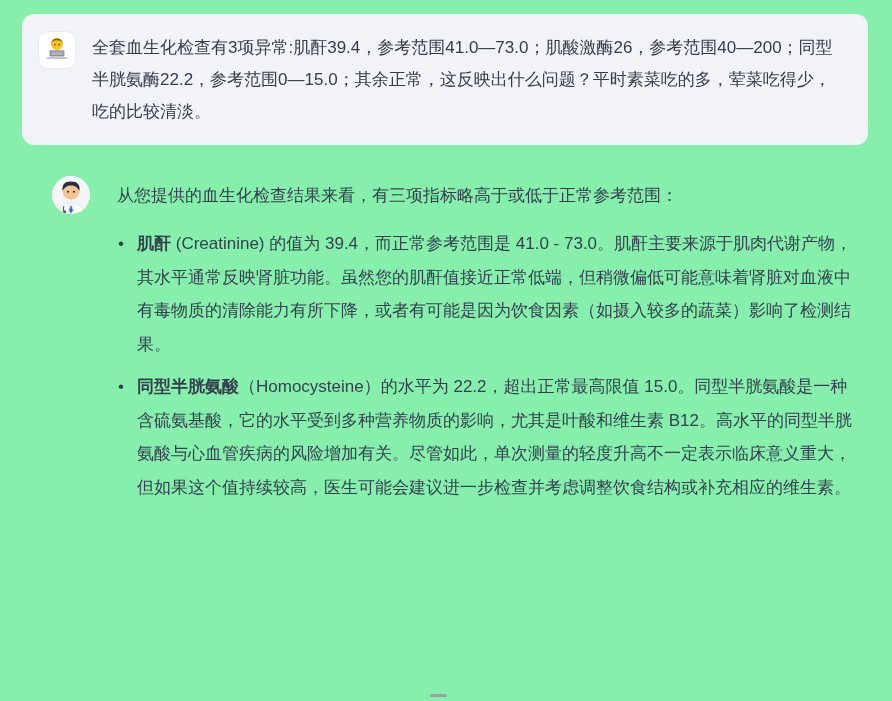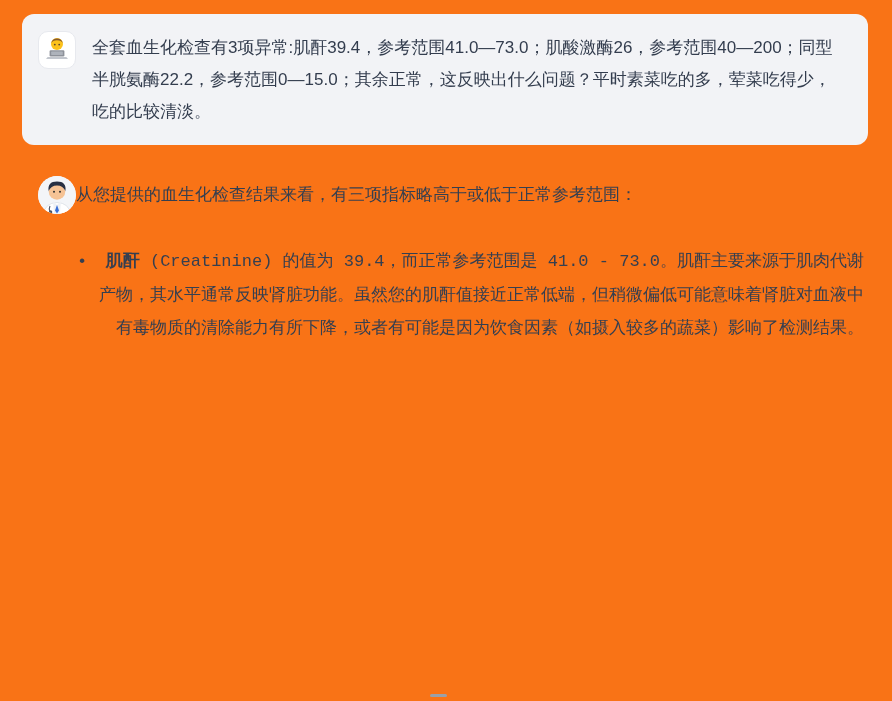--- a/index.html
+++ b/index.html
@@ -1,20 +1,20 @@
 <!DOCTYPE html>
 <html><head>
 <meta charset="utf-8">
 <style>
   html,body{margin:0;padding:0;background:#ffffff;}
   .page{
     position:relative;
     width:892px;height:701px;
     overflow:hidden;
-    background:#f97316;
+    background:#86efac;
     font-family:"Liberation Sans","DejaVu Sans",sans-serif;
     color:#353f50;
   }
   
   .user-bubble{
     position:absolute;left:22px;top:14px;right:24px;
     box-sizing:border-box;
     background:#f2f3f6;
     border-radius:12px;
     padding:17px 22px 17px 16px;
@@ -31,42 +31,41 @@
     box-sizing:border-box;
   }
   .user-text{
     font-size:17px;
     line-height:32px;
     color:#333d4e;
     padding-top:1px;
   }
   
   .assistant-row{
-    position:absolute;left:38px;top:176px;right:28px;
-    display:flex;gap:0;align-items:flex-start;font-family:Liberation Mono, monospace;
+    position:absolute;left:52px;top:176px;right:28px;
+    display:flex;gap:27px;align-items:flex-start;
   }
   .doctor-avatar{
     flex:0 0 auto;
     width:38px;height:38px;
     border-radius:50%;
     overflow:hidden;
     background:#f3f5f8;
   }
   .assistant-content{flex:1;min-width:0;}
   .intro{
     margin:7px 0 0 0;
     font-size:17px;
     line-height:26px;
     color:#353f50;
   }
   .bullets{
     list-style:none;
-    margin:36px 0 0 0;
+    margin:18px 0 0 0;
     padding:0 0 0 0;
-    text-align:right;
   }
   .bullets li{
     position:relative;
     padding-left:20px;
     margin:0 0 9px 0;
     font-size:17px;
     line-height:33.5px;
     color:#353f50;
   }
   .bullets li::before{
@@ -123,19 +122,22 @@
           <circle cx="12.6" cy="36" r="1.7" fill="#4a5568"></circle>
         </svg>
       </span>
     </div>
     <div class="assistant-content">
       <p class="intro">从您提供的血生化检查结果来看，有三项指标略高于或低于正常参考范围：</p>
       <ul class="bullets">
         <li>
           <span class="term">肌酐</span><span> (Creatinine) 的值为 39.4，而正常参考范围是 41.0 - 73.0。肌酐主要来源于肌肉代谢产物，其水平通常反映肾脏功能。虽然您的肌酐值接近正常低端，但稍微偏低可能意味着肾脏对血液中有毒物质的清除能力有所下降，或者有可能是因为饮食因素（如摄入较多的蔬菜）影响了检测结果。</span>
         </li>
+        <li>
+          <span class="term">同型半胱氨酸</span><span>（Homocysteine）的水平为 22.2，超出正常最高限值 15.0。同型半胱氨酸是一种含硫氨基酸，它的水平受到多种营养物质的影响，尤其是叶酸和维生素 B12。高水平的同型半胱氨酸与心血管疾病的风险增加有关。尽管如此，单次测量的轻度升高不一定表示临床意义重大，但如果这个值持续较高，医生可能会建议进一步检查并考虑调整饮食结构或补充相应的维生素。</span>
+        </li>
       </ul>
     </div>
   </div>
 
   <div class="stream-cursor"></div>
 
 </div>
 
 </body></html>

